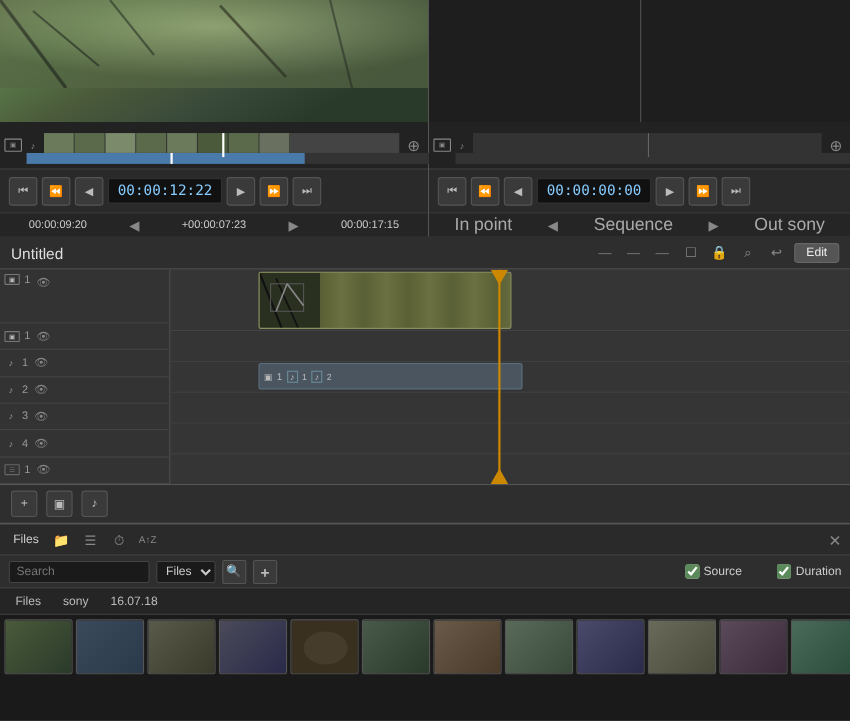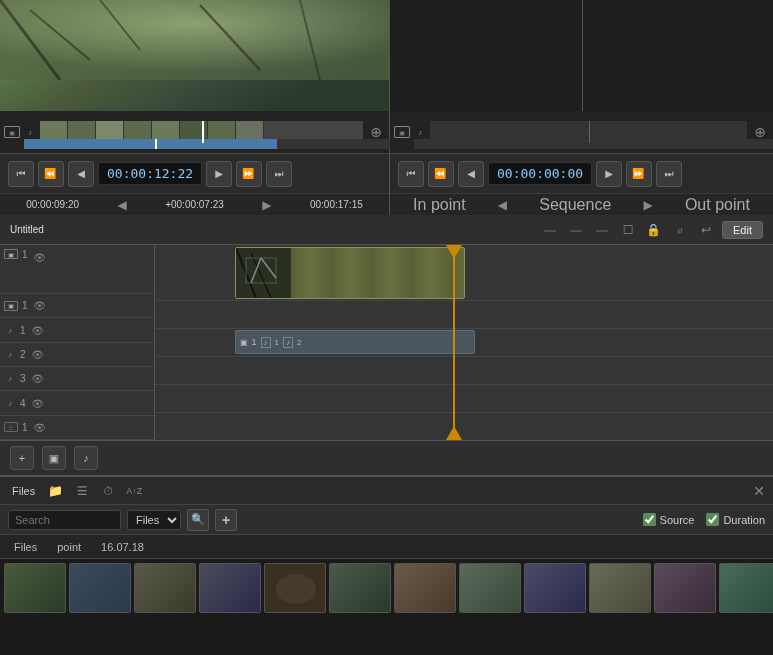--- a/index.html
+++ b/index.html
@@ -197,21 +197,21 @@
       height: 30px;
       background: #2e2e2e;
       display: flex;
       align-items: center;
       padding: 0 10px;
       gap: 10px;
       border-bottom: 1px solid #555;
     }
 
     .timeline-title {
-      font-size: 10px;
+      font-size: 14px;
       color: #ddd;
       flex: 1;
     }
 
     .timeline-toolbar-icons {
       display: flex;
       gap: 6px;
       align-items: center;
     }
 
@@ -421,21 +421,21 @@
       border-bottom: 1px solid #444;
     }
 
     .search-input {
       background: #1a1a1a;
       border: 1px solid #444;
       color: #ccc;
       padding: 3px 6px;
       font-size: 11px;
       border-radius: 2px;
-      width: 113px;
+      width: 128px;
     }
 
     .files-dropdown {
       background: #1a1a1a;
       border: 1px solid #444;
       color: #ccc;
       padding: 2px 4px;
       font-size: 11px;
       border-radius: 2px;
     }
@@ -475,20 +475,21 @@
       gap: 12px;
       align-items: center;
       font-size: 11px;
       color: #ccc;
     }
 
     .checkbox-item {
       display: flex;
       align-items: center;
       gap: 4px;
+      margin-left: 20px;
     }
 
     .checkbox-item input[type=checkbox] {
       accent-color: #5a8a5a;
     }
 
     .files-breadcrumb {
       height: 24px;
       background: #252525;
       display: flex;
@@ -649,21 +650,21 @@
       <button class="transport-btn">▶</button>
       <button class="transport-btn">⏩</button>
       <button class="transport-btn">⏭</button>
     </div>
 
     <div class="inout-bar">
       <span class="inout-label">In point</span>
       <span class="nav-arrow">◀</span>
       <span class="inout-label">Sequence</span>
       <span class="nav-arrow">▶</span>
-      <span class="inout-label">Out point</span>
+      <span class="inout-label">Out sony</span>
     </div>
   </div>
 </div>
 
 <div class="timeline-section">
 
   <div class="timeline-header">
     <span class="timeline-title">Untitled</span>
     <div class="timeline-toolbar-icons">
       <span class="tl-icon" title="Cut">⎯⎯</span>
@@ -814,21 +815,21 @@
       </label>
       <label class="checkbox-item">
         <input type="checkbox" checked="" style="">
         <span>Duration</span>
       </label>
     </div>
   </div>
 
   <div class="files-breadcrumb">
     <span class="breadcrumb-item">Files</span>
-    <span class="breadcrumb-item">point</span>
+    <span class="breadcrumb-item">sony</span>
     <span class="breadcrumb-item">16.07.18</span>
   </div>
 
   <div class="files-content">
 
     <div class="file-thumb">
       <div class="file-thumb-inner" style="background:linear-gradient(135deg,#4a5a3a,#2a3a2a)"></div>
     </div>
     <div class="file-thumb">
       <div class="file-thumb-inner" style="background:linear-gradient(135deg,#3a4a5a,#2a3a4a)"></div>

